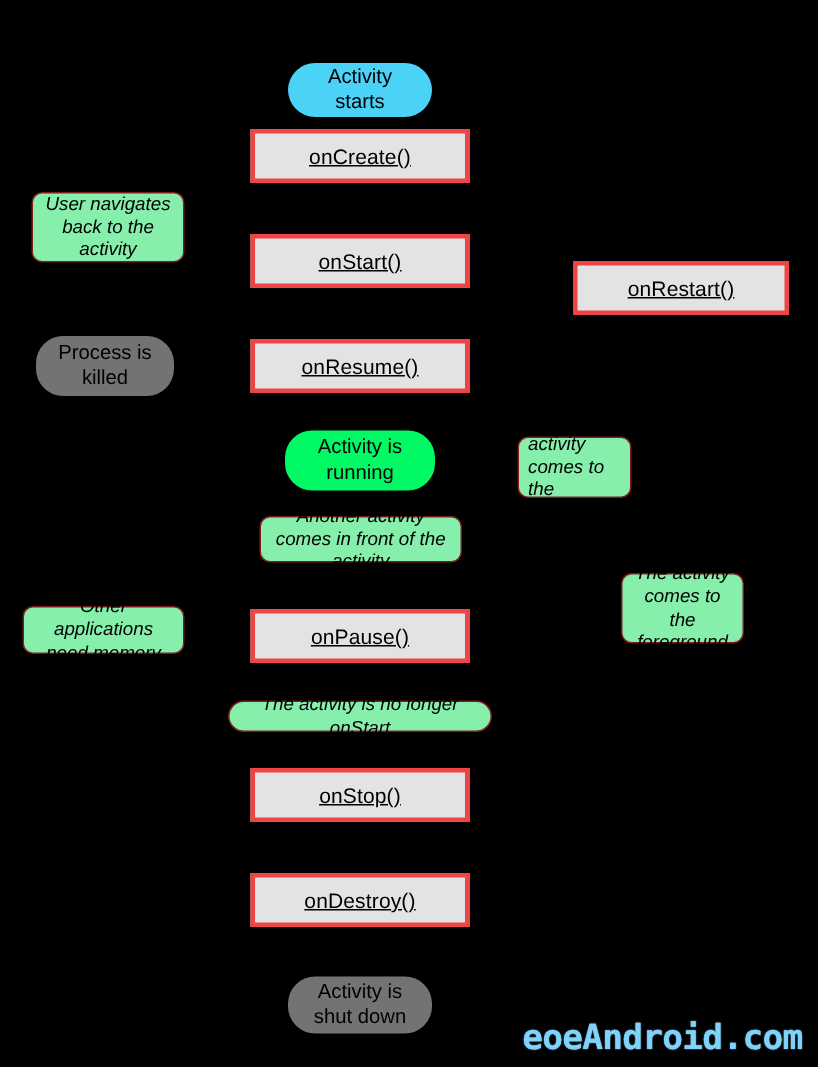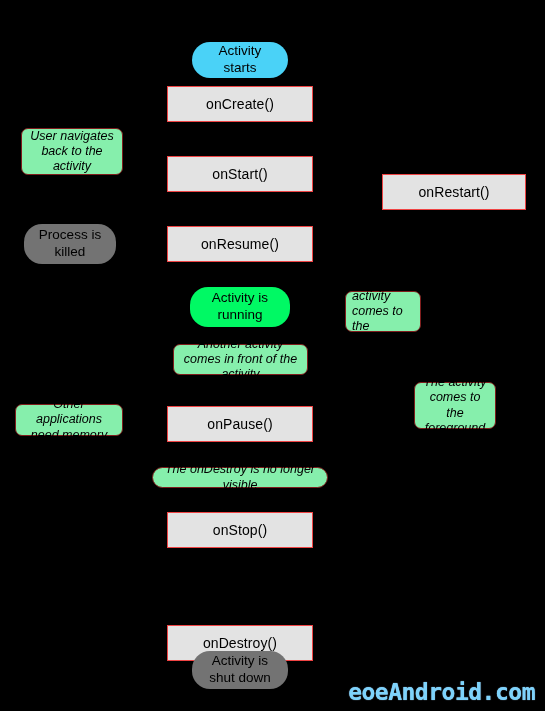--- a/index.html
+++ b/index.html
@@ -13,29 +13,30 @@
     height: 711px;
     background: #000000;
     overflow: hidden;
     font-family: "Liberation Sans", sans-serif;
   }
 
   
   .callback-box {
     position: absolute;
     background: #e3e3e3;
-    border: 1px solid #ef4444;
+    border: 3px solid #ef4444;
     box-sizing: border-box;
     display: flex;
     align-items: center;
     justify-content: center;
     color: #000000;
     font-size: 14px;
     font-family: "Liberation Sans", sans-serif;
     letter-spacing: 0.1px;
+    text-decoration: underline;
   }
 
   
   .state-pill {
     position: absolute;
     box-sizing: border-box;
     border-radius: 18px;
     display: flex;
     align-items: center;
     justify-content: center;
@@ -87,29 +88,29 @@
 <body>
 
 <div id="canvas">
 
   <div class="callback-box" style="left: 167px; top: 86px; width: 146px; height: 36px;">onCreate()</div>
   <div class="callback-box" style="left: 167px; top: 156px; width: 146px; height: 36px;">onStart()</div>
   <div class="callback-box" style="left: 382px; top: 156px; width: 144px; height: 36px; margin-top: 18px;">onRestart()</div>
   <div class="callback-box" style="left: 167px; top: 226px; width: 146px; height: 36px;">onResume()</div>
   <div class="callback-box" style="left: 167px; top: 406px; width: 146px; height: 36px;">onPause()</div>
   <div class="callback-box" style="left: 167px; top: 512px; width: 146px; height: 36px;">onStop()</div>
-  <div class="callback-box" style="left: 167px; top: 582px; width: 146px; height: 36px; margin-top: 43px;">onDestroy()</div>
+  <div class="callback-box" style="left: 167px; top: 582px; width: 146px; height: 36px;">onDestroy()</div>
 
   <div class="state-pill start" style="left: 192px; top: 14px; width: 96px; height: 36px; margin-top: 28px;">Activity<br>starts</div>
   <div class="state-pill running" style="left: 190px; top: 287px; width: 100px; height: 40px;">Activity is<br>running</div>
   <div class="state-pill danger" style="left: 24px; top: 224px; width: 92px; height: 40px;">Process is<br>killed</div>
   <div class="state-pill danger" style="left: 192px; top: 651px; width: 96px; height: 38px;">Activity is<br>shut down</div>
 
   <div class="annotation center" style="left: 21px; top: 128px; width: 102px; height: 47px;">User navigates back to the activity</div>
   <div class="annotation left" style="left: 345px; top: 291px; width: 76px; height: 41px;">The activity comes to the foreground</div>
   <div class="annotation center" style="left: 173px; top: 344px; width: 135px; height: 31px;">Another activity comes in front of the activity</div>
   <div class="annotation center" style="left: 15px; top: 404px; width: 108px; height: 32px;">Other applications need memory</div>
   <div class="annotation center" style="left: 414px; top: 382px; width: 82px; height: 47px;">The activity comes to the foreground</div>
-  <div class="annotation center pill" style="left: 152px; top: 467px; width: 176px; height: 21px;">The onDestroy is no longer visible</div>
+  <div class="annotation center pill" style="left: 152px; top: 467px; width: 176px; height: 21px;">The activity is no longer onStart</div>
 
   <div id="watermark">eoeAndroid.com</div>
 
 </div>
 
 </body></html>

